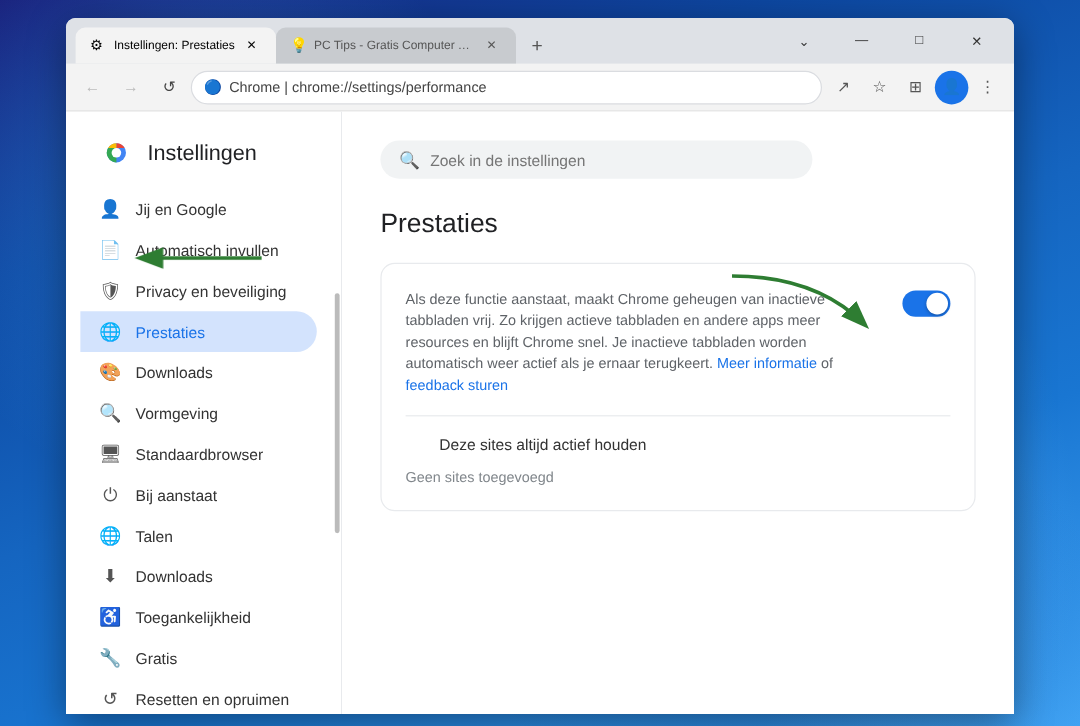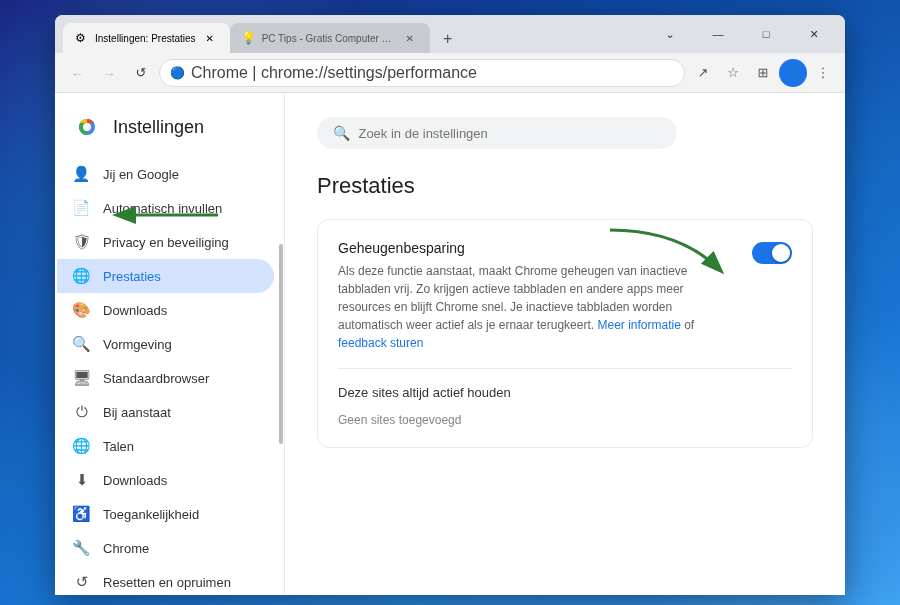--- a/index.html
+++ b/index.html
@@ -187,21 +187,21 @@
       overflow: hidden;
       background: #fff;
     }
 
     
     .sidebar {
       width: 230px;
       flex-shrink: 0;
       background: #fff;
       overflow-y: auto;
-      padding: 8px 2px;
+      padding: 8px 12px;
       border-right: 1px solid #e8eaed;
     }
 
     .sidebar-header {
       display: flex;
       align-items: center;
       gap: 12px;
       padding: 12px 16px 16px;
     }
 
@@ -346,20 +346,21 @@
     .divider {
       border: none;
       border-top: 1px solid #e8eaed;
       margin: 16px 0;
     }
 
     .sites-row {
       display: flex;
       align-items: flex-start;
       justify-content: space-between;
+      margin-left: 28px;
     }
 
     .sites-label {
       font-size: 13px;
       color: #333;
     }
 
     .add-btn {
       background: #fff;
       border: 1px solid #dadce0;
@@ -412,21 +413,21 @@
       <div class="win-btn close">✕</div>
     </div>
   </div>
 
   <div class="toolbar">
     <div class="nav-btn disabled">←</div>
     <div class="nav-btn disabled">→</div>
     <div class="nav-btn">↺</div>
     <div class="address-bar">
       <span style="font-size:12px;color:#1a73e8;">🔵</span>
-      <span style="font-size:16px;color:#444;">Chrome  |  chrome://settings/performance</span>
+      <span style="font-size:12px;color:#444;">Chrome  |  chrome://settings/performance</span>
     </div>
     <div class="toolbar-actions">
       <div class="toolbar-action-btn">↗</div>
       <div class="toolbar-action-btn">☆</div>
       <div class="toolbar-action-btn">⊞</div>
       <div class="toolbar-action-btn" style="background:#1a73e8;color:white;border-radius:50%;">👤</div>
       <div class="toolbar-action-btn">⋮</div>
     </div>
   </div>
 
@@ -489,21 +490,21 @@
         <div class="sidebar-nav-item">
           <span class="item-icon">⬇</span>
           <span>Downloads</span>
         </div>
         <div class="sidebar-nav-item">
           <span class="item-icon">♿</span>
           <span>Toegankelijkheid</span>
         </div>
         <div class="sidebar-nav-item">
           <span class="item-icon">🔧</span>
-          <span>Chrome</span>
+          <span>Gratis</span>
         </div>
         <div class="sidebar-nav-item">
           <span class="item-icon">↺</span>
           <span>Resetten en opruimen</span>
         </div>
       </div>
 
       <div class="scrollbar-track">
         <div class="scrollbar-thumb"></div>
       </div>
@@ -514,21 +515,20 @@
       <div style="margin-bottom:24px;display:flex;align-items:center;gap:8px;background:#f1f3f4;border-radius:22px;padding:8px 16px;max-width:360px;">
         <span style="color:#777;font-size:14px;">🔍</span>
         <input type="text" style="border: none; background: transparent; outline: none; font-size: 13px; color: #701a75; width: 100%;" placeholder="Zoek in de instellingen">
       </div>
 
       <h2 class="settings-page-title">Prestaties</h2>
 
       <div class="settings-card">
         <div class="setting-row">
           <div class="setting-info">
-            <div class="setting-title">Geheugenbesparing</div>
             <div class="setting-desc">
               <span>Als deze functie aanstaat, maakt Chrome geheugen van inactieve tabbladen vrij. Zo krijgen actieve tabbladen en andere apps meer resources en blijft Chrome snel. Je inactieve tabbladen worden automatisch weer actief als je ernaar terugkeert.</span>
               <a href="#">Meer informatie</a>
               <span> of </span>
               <a href="#">feedback sturen</a>
             </div>
           </div>
           <div class="toggle-switch">
             <div class="knob"></div>
           </div>

